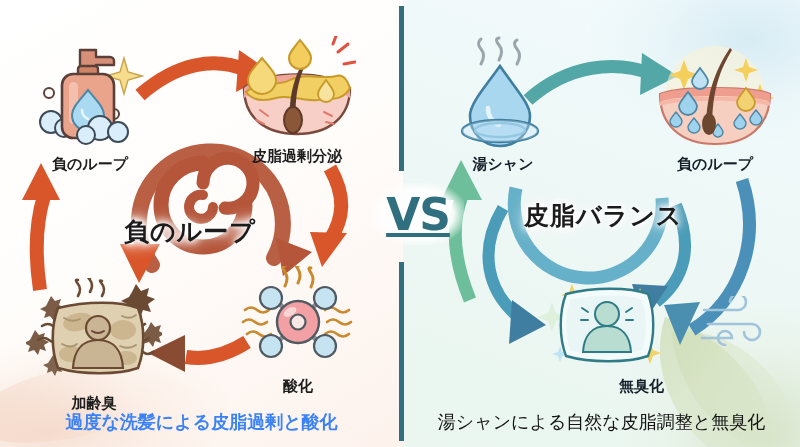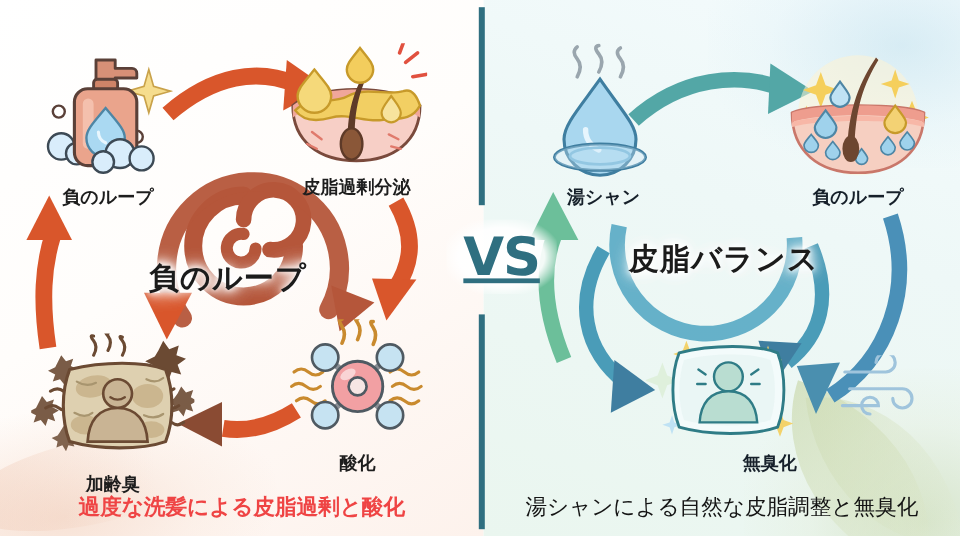--- a/index.html
+++ b/index.html
@@ -410,17 +410,17 @@
 
   <svg class="spark" style="left:700px;top:296px;" width="70" height="60" viewBox="0 0 70 60">
     <g fill="none" stroke="#9fc4dc" stroke-width="2.6" stroke-linecap="round">
       <path d="M4,14 h34 a8,8 0 1 0 -8,-8"></path>
       <path d="M8,28 h44 a8,8 0 1 1 -8,8"></path>
       <path d="M2,42 h30 a7,7 0 1 0 -7,7"></path>
     </g>
   </svg>
 
   <div style="position:absolute;left:0;top:410px;width:403px;text-align:center;
-              font-size:18px;font-weight:bold;color:#ef4444;">過度な洗髪による皮脂過剰と酸化</div>
+              font-size:18px;font-weight:bold;color:#3b82f6;">過度な洗髪による皮脂過剰と酸化</div>
   <div style="position:absolute;left:403px;top:410px;width:397px;text-align:center;
               font-size:18px;font-weight:normal;color:#141414;">湯シャンによる自然な皮脂調整と無臭化</div>
 
 </div>
 
 </body></html>

